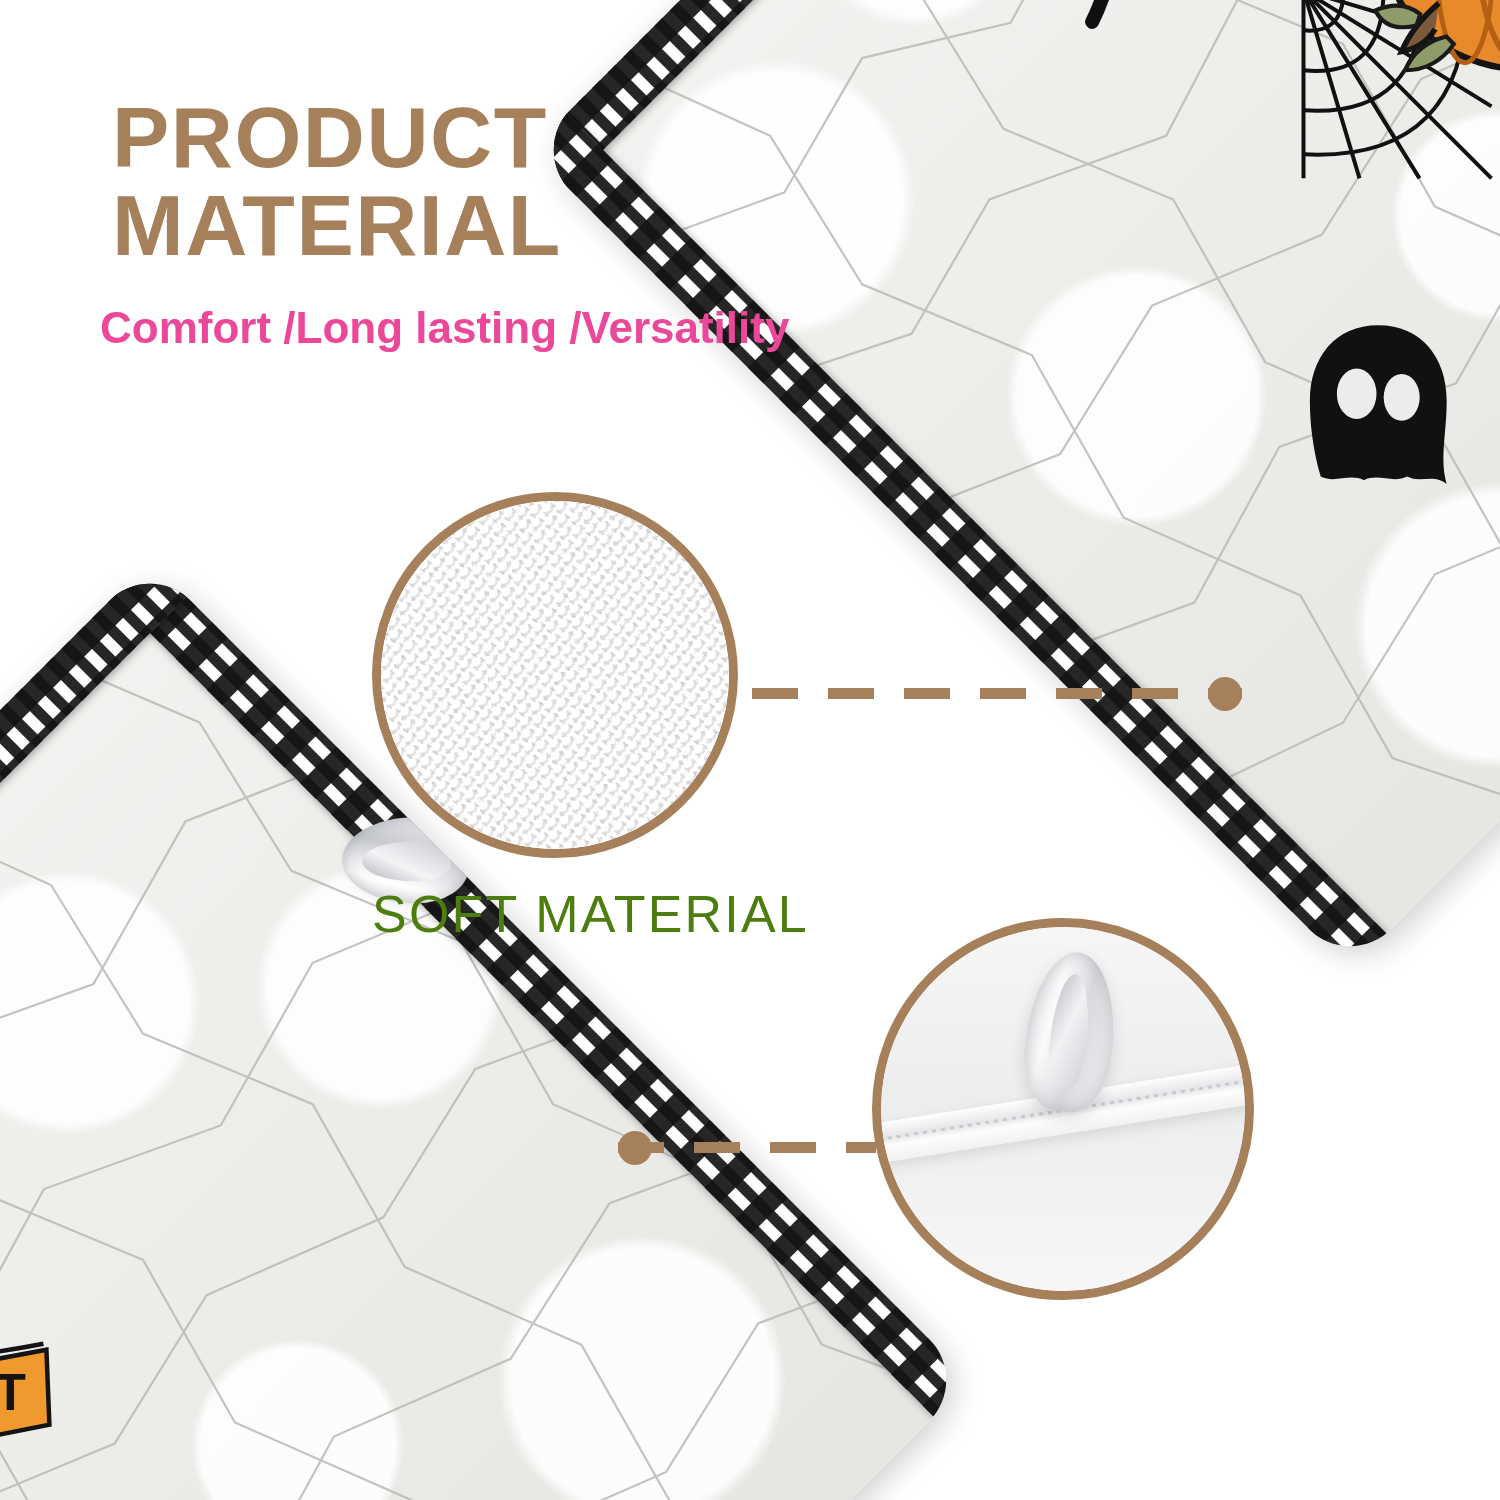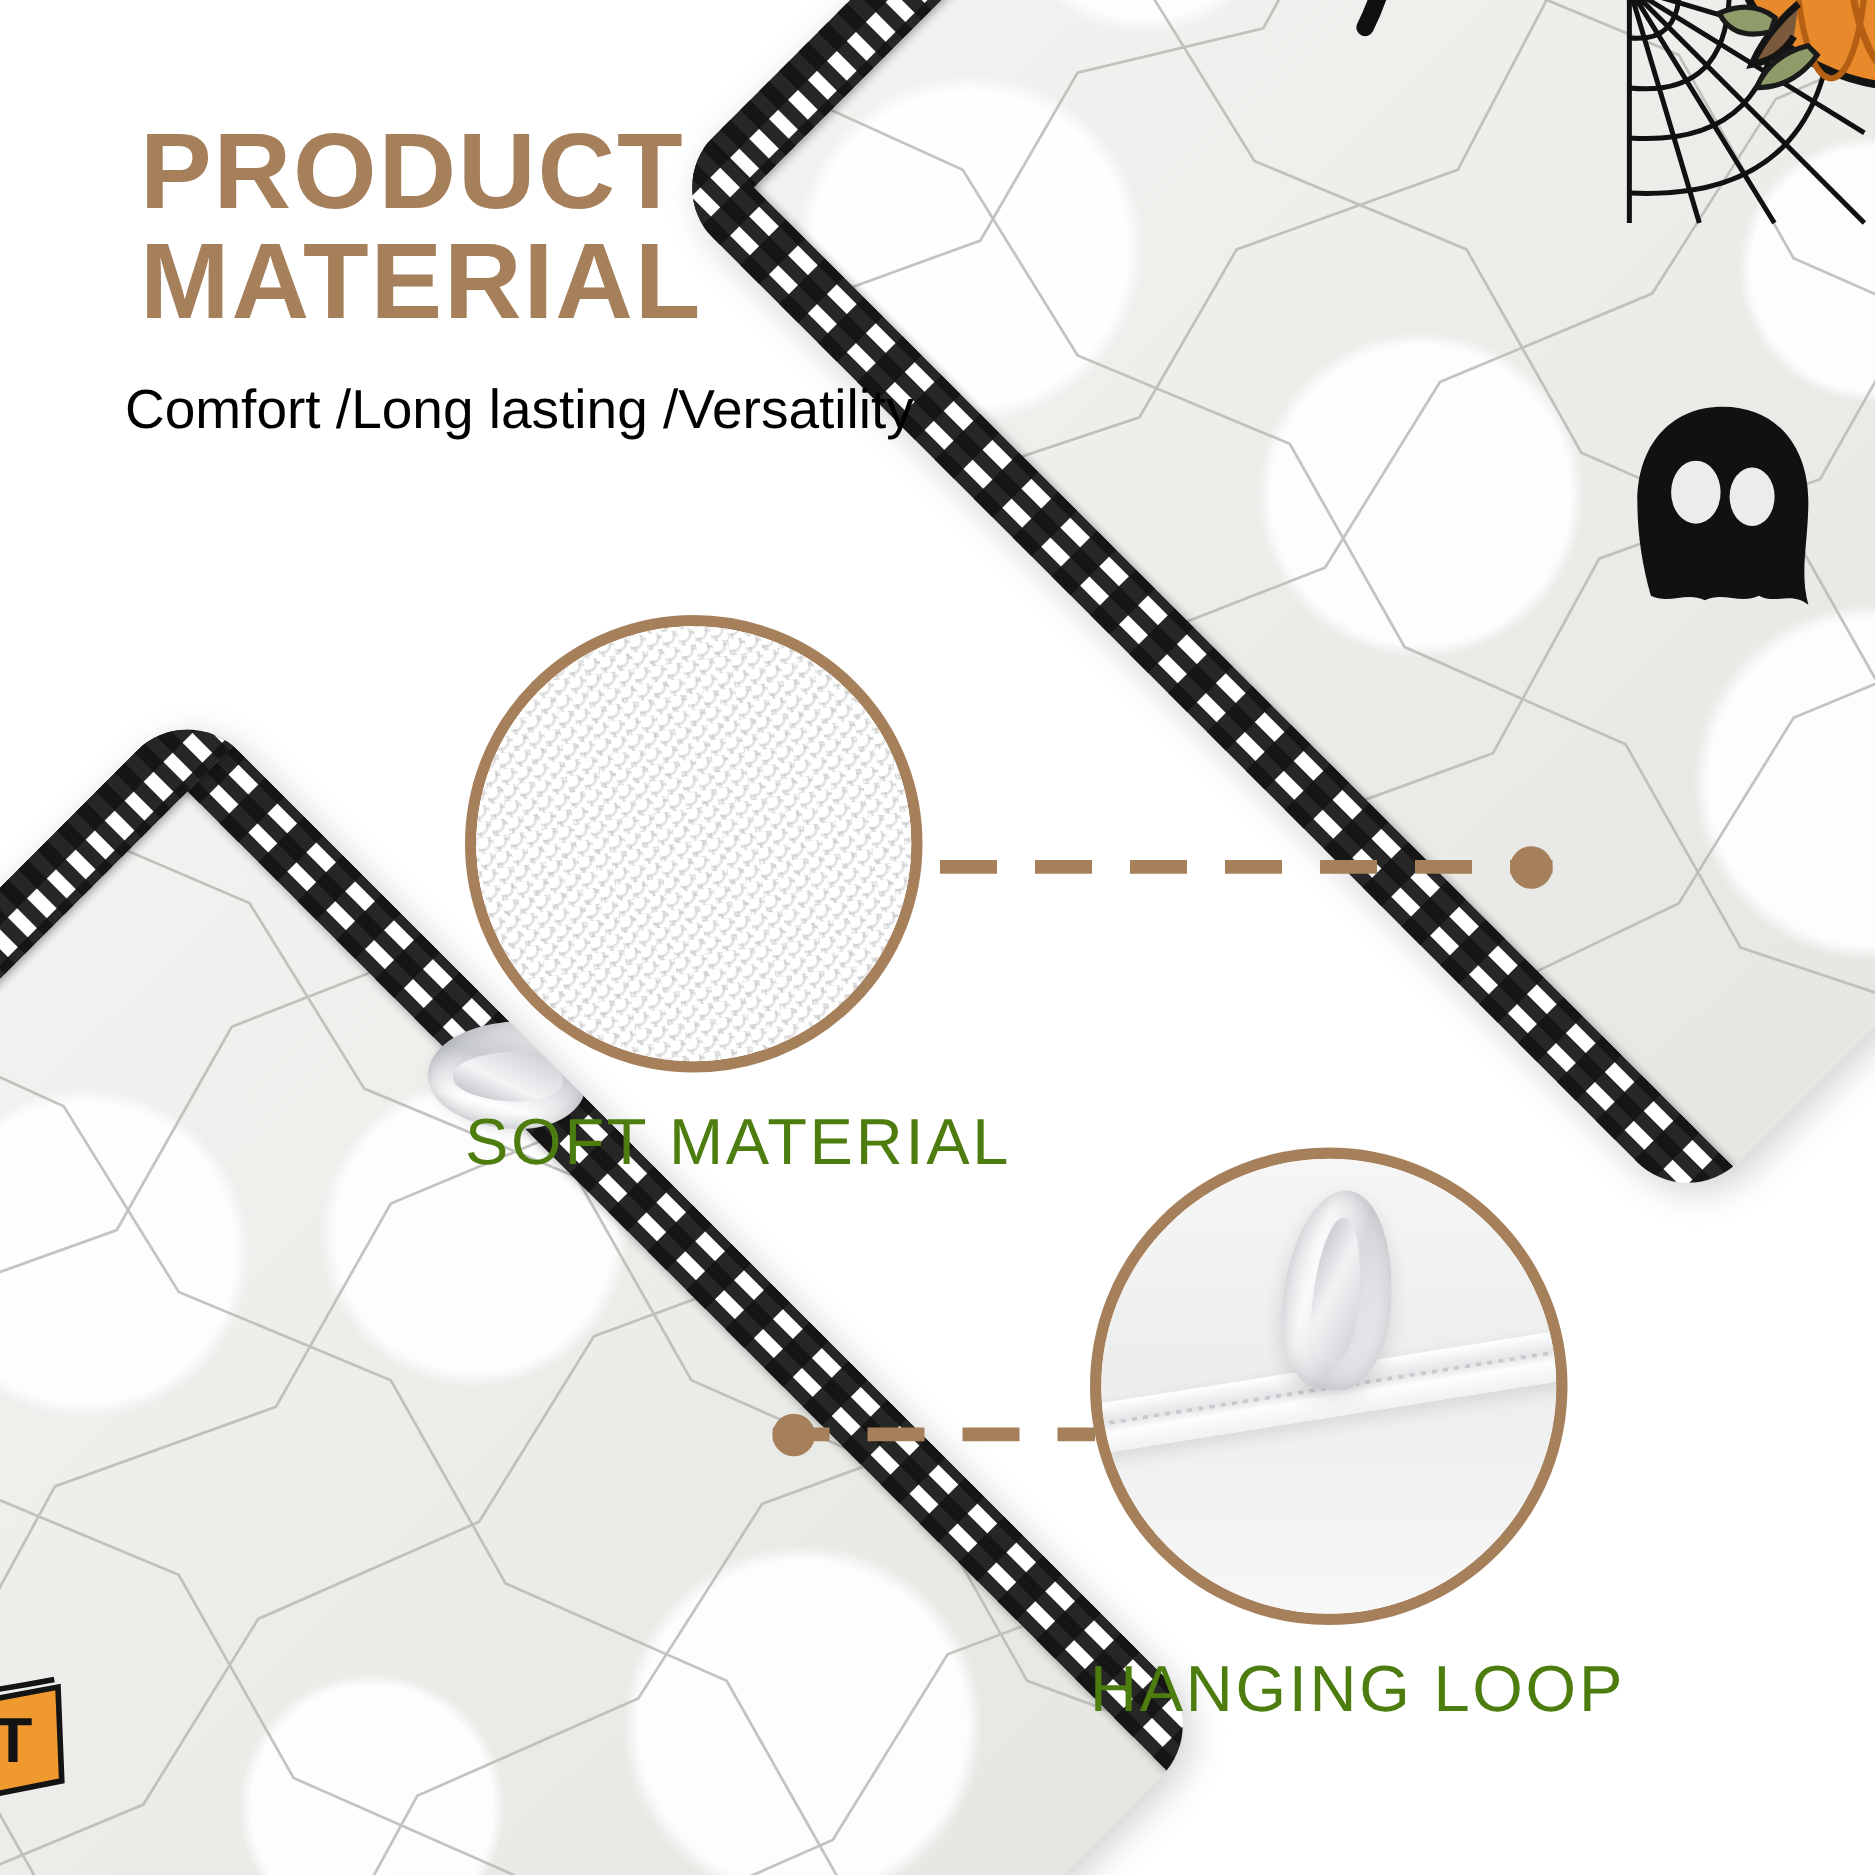--- a/index.html
+++ b/index.html
@@ -23,22 +23,22 @@
     line-height:1.02;
     font-weight:bold;
     letter-spacing:1.5px;
     color:#a6805b;
     font-family:"Liberation Sans", sans-serif;
   }
   .headline .line2{display:block;}
   .subhead{
     margin-top:34px;
     font-size:44px;
-    font-weight:normal;
-    color:#000000;
+    font-weight:bold;
+    color:#ec4899;
     letter-spacing:0px;
     white-space:nowrap;
     font-family:"Liberation Sans", sans-serif;
   }
 
   
   .product{position:absolute;overflow:hidden;}
 
   
   .crackle{
@@ -302,21 +302,20 @@
   </div>
 
   <div class="callout" style="left:872px;top:918px;width:382px;height:382px;">
     <div class="inner">
       <div class="loopbg"></div>
       <div class="loop-hem"></div>
       <div class="loop-tab"></div>
     </div>
   </div>
 
-  <div class="caption" style="left:872px;top:1322px;width:382px;text-align:center;">HANGING LOOP</div>
 
   <div class="headline">
     <h1>
       <span>PRODUCT</span>
       <span class="line2">MATERIAL</span>
     </h1>
     <div class="subhead">Comfort /Long lasting /Versatility</div>
   </div>
 
 </div>

